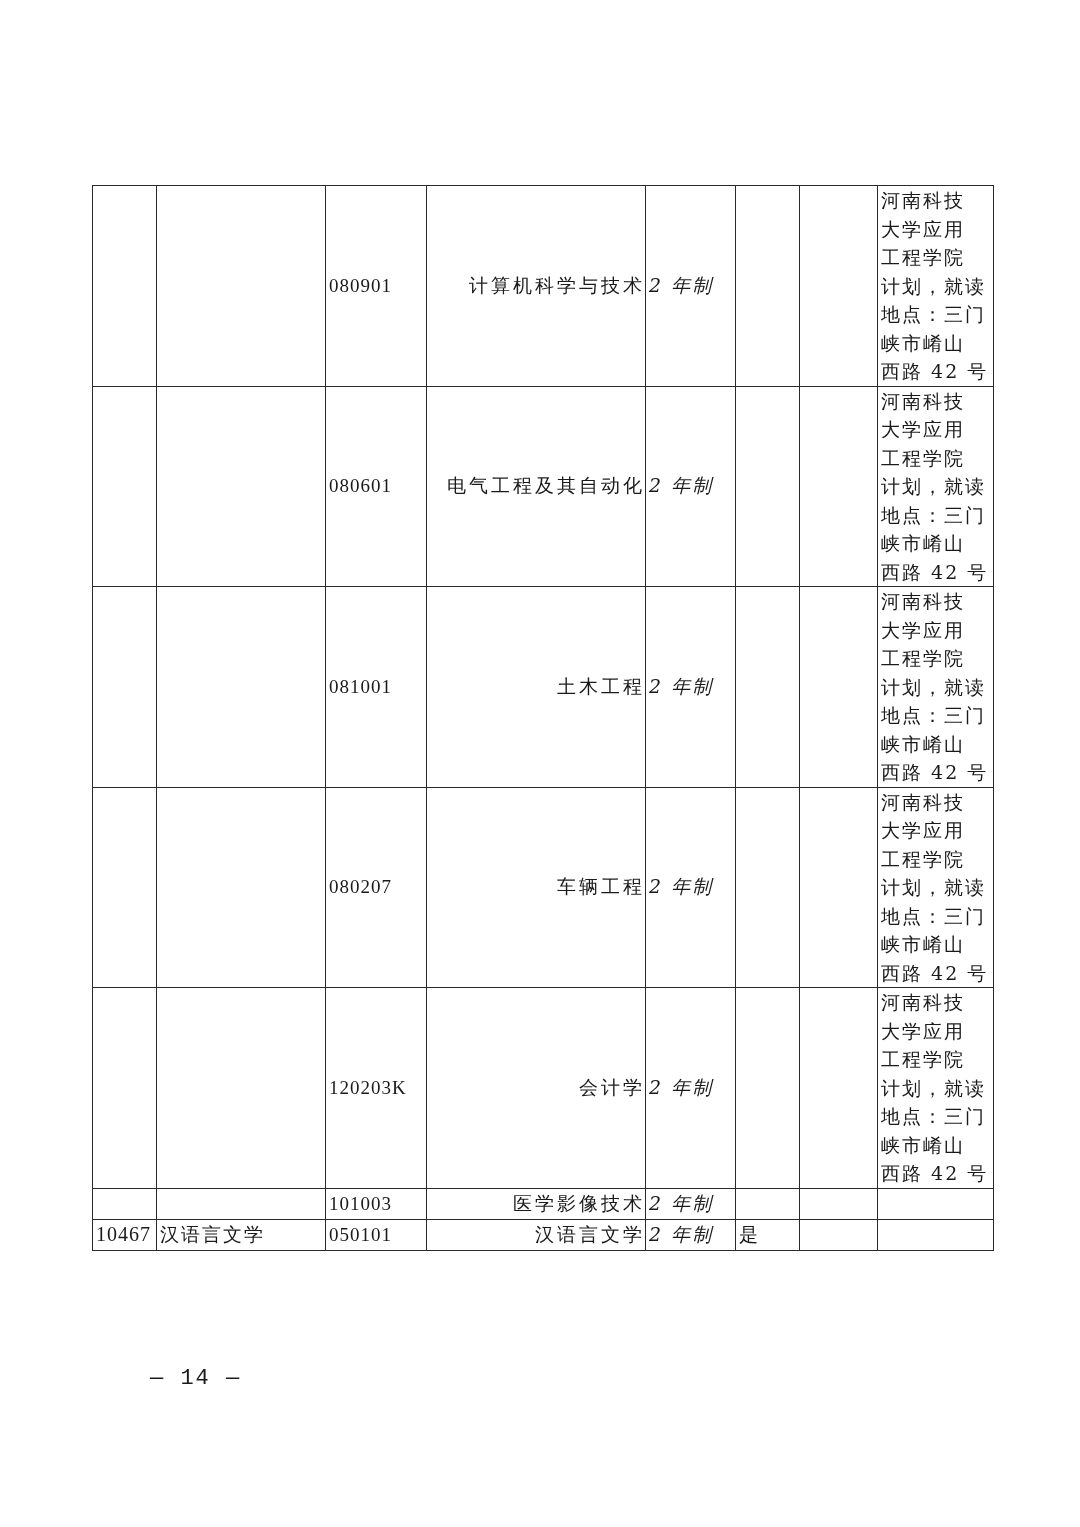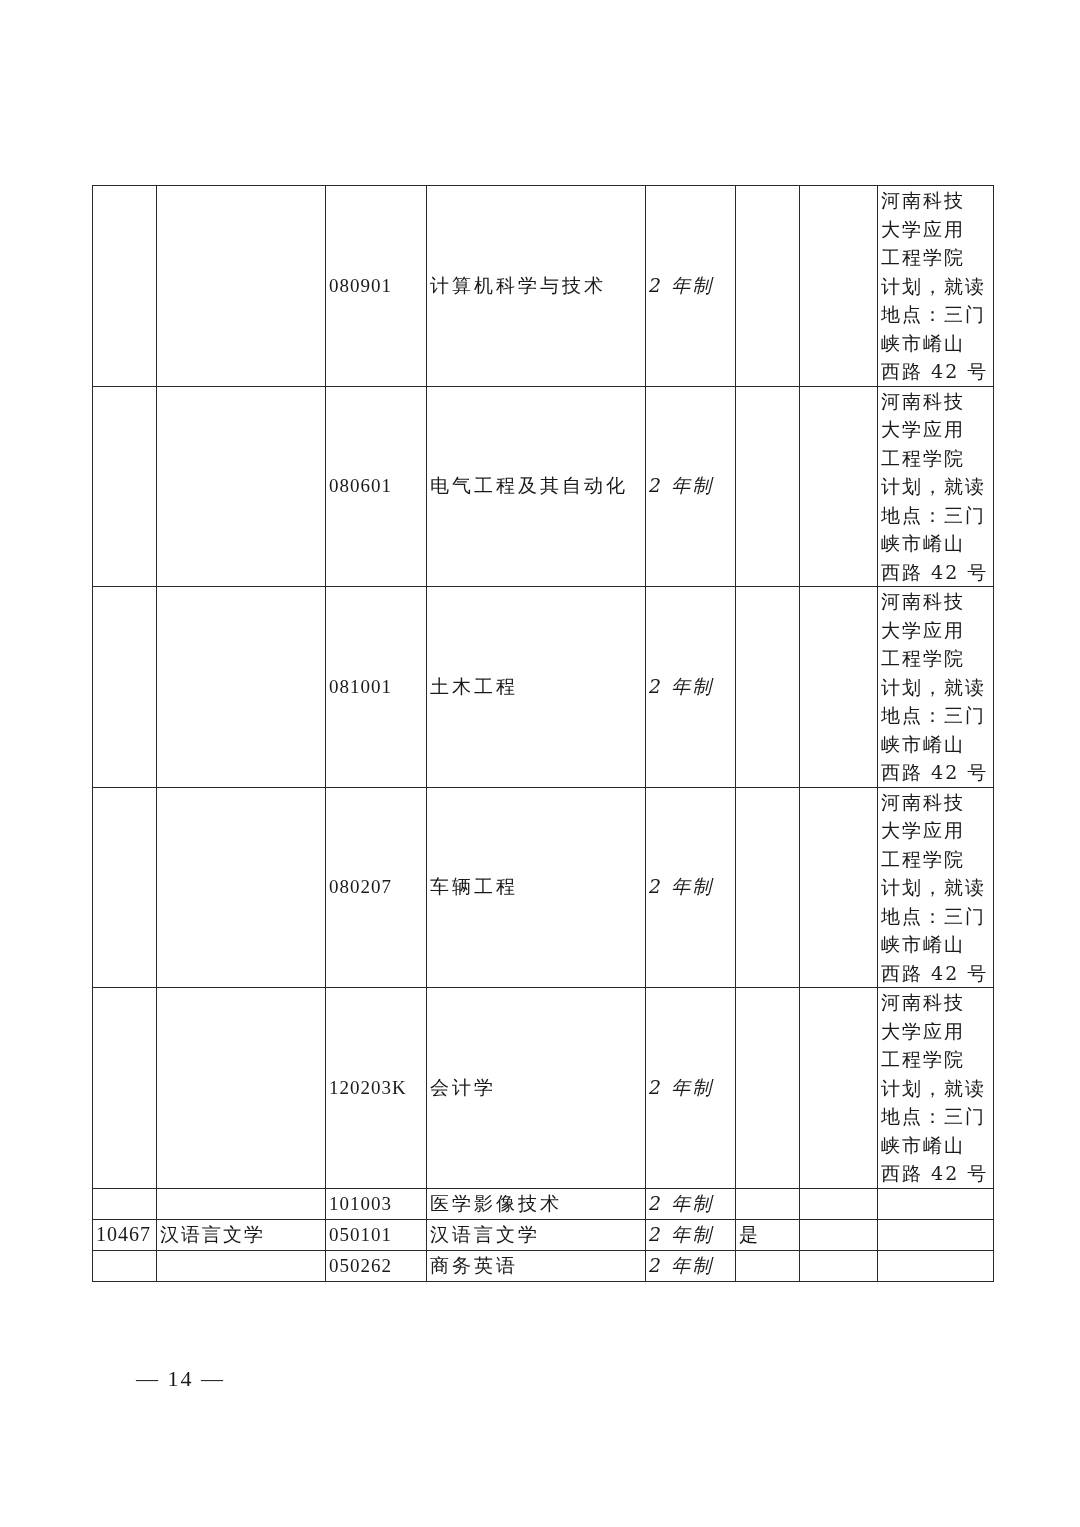--- a/index.html
+++ b/index.html
@@ -3,29 +3,29 @@
 <meta charset="utf-8">
 <style>
   html, body { margin:0; padding:0; background:#ffffff; }
   body { width:1080px; height:1527px; position:relative; overflow:hidden;
          font-family:"DejaVu Serif","Liberation Serif",serif; color:#1a1a1a; }
   table.t { position:absolute; left:92px; top:185px; border-collapse:collapse; table-layout:fixed; width:901px; }
   table.t td { border:1.2px solid #2a2a2a; padding:0 0 0 3px; font-size:19px; vertical-align:middle; white-space:nowrap; overflow:hidden; }
   td.c0 { width:60px; }
   td.c1 { width:165px; letter-spacing:2px; }
   td.c2 { width:97px; letter-spacing:1px; font-family:"Liberation Serif",serif; font-size:20px; }
-  td.c3 { width:215px; letter-spacing:3px; }
+  td.c3 { width:215px; letter-spacing:3px;text-align:right; }
   td.c4 { width:86px; text-align:left; padding-left:12px; letter-spacing:2px;font-style:italic; }
   td.c5 { width:60px; padding-left:20px; }
   td.c6 { width:74px; }
   td.c7 { width:112px; white-space:normal; line-height:28.5px; letter-spacing:2px; font-size:20px; padding-left:2px; vertical-align:top; }
   tr.tall td { height:199px; }
   tr.short td { height:30px; }
   td.c0 .num { font-family:"Liberation Serif",serif; font-size:20px; letter-spacing:1px; }
-  .pageno { position:absolute; left:136px; top:1366px; font-size:22px; font-family:Liberation Serif, serif; letter-spacing:2px;text-align:center; }
+  .pageno { position:absolute; left:150px; top:1366px; font-size:22px; font-family:Liberation Mono, monospace; letter-spacing:2px;text-align:center; }
   .note-line { display:block; }
 </style>
 </head>
 <body>
 
 <table class="t">
   <tbody id="tbody">
       <tr class="tall">
         <td class="c0"><span class="num"></span></td>
         <td class="c1"><span></span></td>
@@ -129,26 +129,16 @@
       <tr class="short">
         <td class="c0"><span class="num">10467</span></td>
         <td class="c1"><span>汉语言文学</span></td>
         <td class="c2"><span>050101</span></td>
         <td class="c3"><span>汉语言文学</span></td>
         <td class="c4"><span>2 年制</span></td>
         <td class="c5"><span>是</span></td>
         <td class="c6"><span></span></td>
         <td class="c7"></td>
       </tr>
-      <tr class="short">
-        <td class="c0"><span class="num"></span></td>
-        <td class="c1"><span></span></td>
-        <td class="c2"><span>050262</span></td>
-        <td class="c3"><span>商务英语</span></td>
-        <td class="c4"><span>2 年制</span></td>
-        <td class="c5"><span></span></td>
-        <td class="c6"><span></span></td>
-        <td class="c7"></td>
-      </tr>
     </tbody>
 </table>
 
 <div class="pageno">— 14 —</div>
 
 </body></html>

